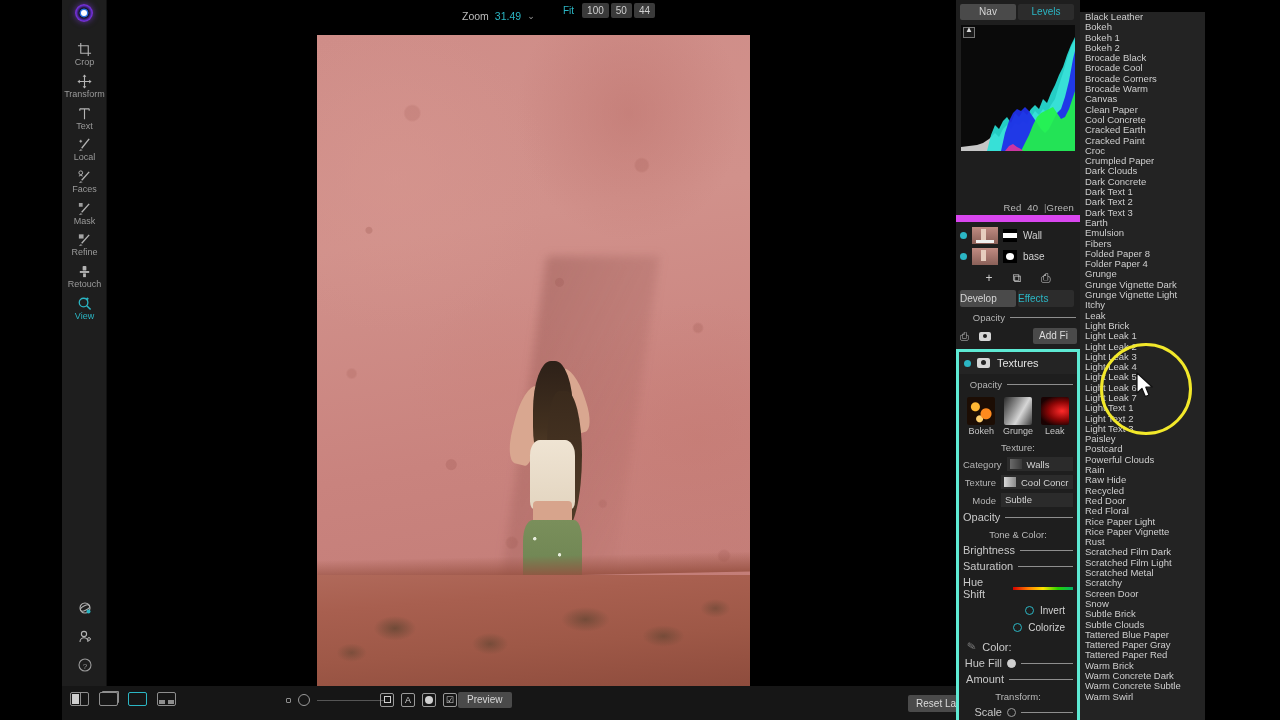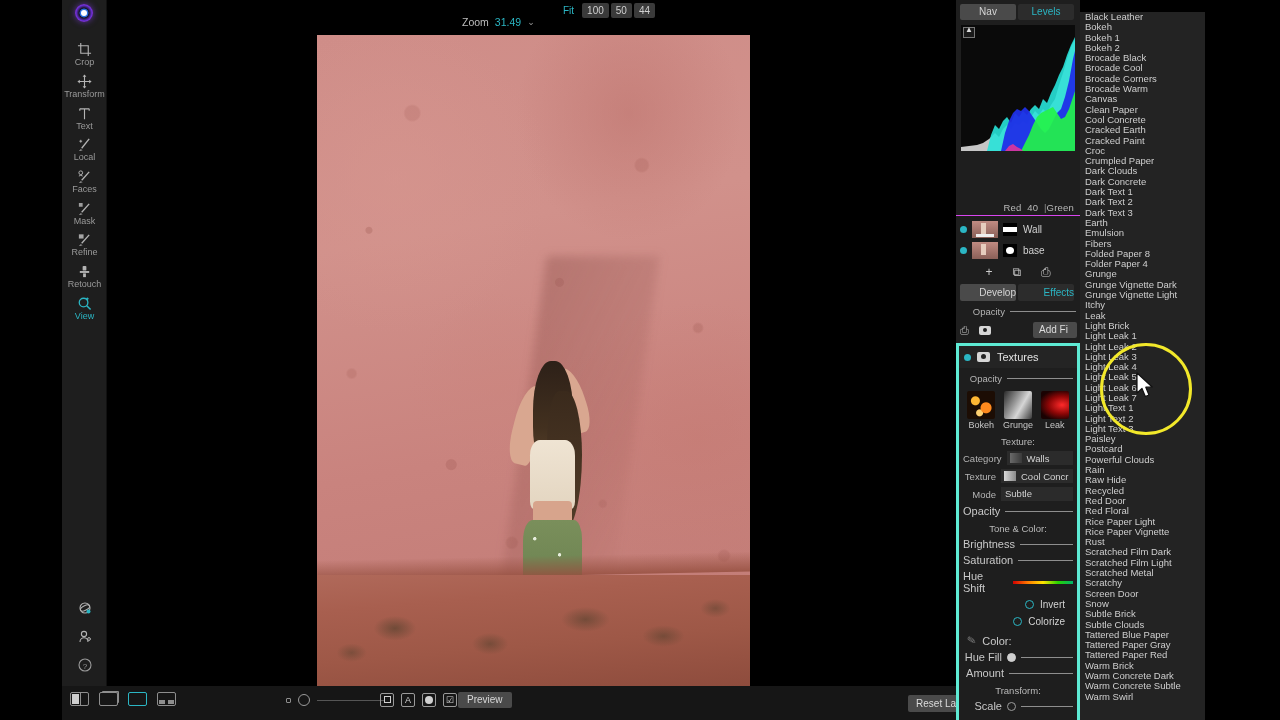--- a/index.html
+++ b/index.html
@@ -32,21 +32,21 @@
   .tool .ic { display:block; height:17px; line-height:17px; font-size:14px; color:#b4b4b4; }
   .tool .lb { display:block; font-size:9px; color:#9a9a9a; line-height:11px; }
   .tool.active .ic, .tool.active .lb { color:#2bb6c4; }
   .tool svg { display:inline-block; vertical-align:middle; }
 
   .rail-bottom { position:absolute; left:0; bottom:35px; width:45px; }
   .rail-bottom .rb { height:20px; text-align:center; margin-bottom:8px; cursor:pointer; }
 
   
   .topbar { position:absolute; left:107px; top:0; right:190px; height:26px; }
-  .zoomgrp { position:absolute; left:355px; top:16px; display:flex; align-items:center; gap:6px; }
+  .zoomgrp { position:absolute; left:355px; top:10px; display:flex; align-items:center; gap:6px; }
   .zoomgrp .zlabel { color:#bdbdbd; font-size:10.5px; }
   .zoomgrp .zval { color:#2bb6c4; font-size:10.5px; }
   .zoomgrp .zcaret { color:#9a9a9a; font-size:9px; }
   .zbtns { position:absolute; left:450px; top:3px; display:flex; }
   .zbtn {
     min-width:21px; height:15px; line-height:15px; text-align:center; font-size:10px;
     background:#3a3a3a; color:#cfcfcf; margin-right:2px; border-radius:2px; padding:0 5px; cursor:pointer;
   }
   .zbtn.fitb { background:transparent; color:#2bb6c4; padding:0 6px; }
 
@@ -186,38 +186,38 @@
   }
   .histo .corner {
     position:absolute; left:2px; top:2px; width:12px; height:11px; border:1px solid #777;
     background:#1a1a1a; cursor:pointer;
   }
   .histo .corner::after{ content:"▲"; position:absolute; left:1px; top:-3px; font-size:8px; color:#ddd; }
   .histo svg { position:absolute; left:0; bottom:0; }
   .histo-read { text-align:right; font-size:9.5px; color:#b9b9b9; padding:4px 6px 2px 0; letter-spacing:.2px;margin-top:47px;}
   .histo-read .dim { color:#8c8c8c; }
 
-  .layers { border-top:1px solid #d946ef; padding-top:3px; }
+  .layers { border-top:7px solid #d946ef; padding-top:3px; }
   .layer { display:flex; align-items:center; height:21px; padding:0 4px; cursor:pointer; }
   .lvis { width:7px;height:7px;border-radius:50%;background:#2bb6c4; margin-right:5px; flex:none;}
   .lthumb { width:26px;height:17px; margin-right:5px; flex:none;
             background:linear-gradient(180deg,#c08b82,#8a6058); position:relative; overflow:hidden;}
   .lthumb i { position:absolute; left:9px; top:2px; width:5px; height:11px; background:#e6cdbe; display:block;}
   .lthumb u { position:absolute; left:4px; bottom:1px; right:4px; height:3px; background:#efefef; display:block;}
   .lmask { width:14px;height:13px;margin-right:6px; flex:none; background:#fff; position:relative;}
   .lmask.m1::before{content:"";position:absolute;left:0;top:0;right:0;height:4px;background:#000;}
   .lmask.m1::after{content:"";position:absolute;left:0;bottom:0;right:0;height:4px;background:#000;}
   .lmask.m2 { background:#000; }
   .lmask.m2::after{content:"";position:absolute;left:3px;top:3px;width:8px;height:7px;background:#fff;border-radius:50%;}
   .lname { font-size:10px; color:#d2d2d2; }
   .layer-actions { display:flex; justify-content:center; gap:20px; padding:4px 0 5px 0; color:#cdcdcd; font-size:12px; }
   .layer-actions span { cursor:pointer; }
 
   .detabs { display:flex; margin:0 4px; }
-  .detab { flex:1; height:17px; line-height:17px; text-align:right; font-size:10px;
+  .detab { flex:1; height:17px; line-height:17px; text-align:left; font-size:10px;
            background:#4a4a4a; color:#d5d5d5; border-radius:2px; margin-right:2px; cursor:pointer;}
   .detab.sel { background:#2c2c2c; color:#2bb6c4; }
 
   .op-row { display:flex; align-items:center; justify-content:flex-end; gap:5px; padding:5px 4px 3px 4px;}
   .op-row .lbl { font-size:9.5px; color:#b4b4b4; }
   .slider { height:1px; background:#8e8e8e; flex:none; }
   .addfx-row { display:flex; align-items:center; padding:2px 3px 5px 4px; gap:6px; }
   .mini-ic { width:13px;height:13px; color:#c6c6c6; font-size:11px; line-height:13px; cursor:pointer;}
   .addfx { margin-left:auto; background:#4a4a4a; color:#dcdcdc; font-size:10px; height:16px;
            line-height:16px; padding:0 6px; border-radius:2px; cursor:pointer; white-space:nowrap;

